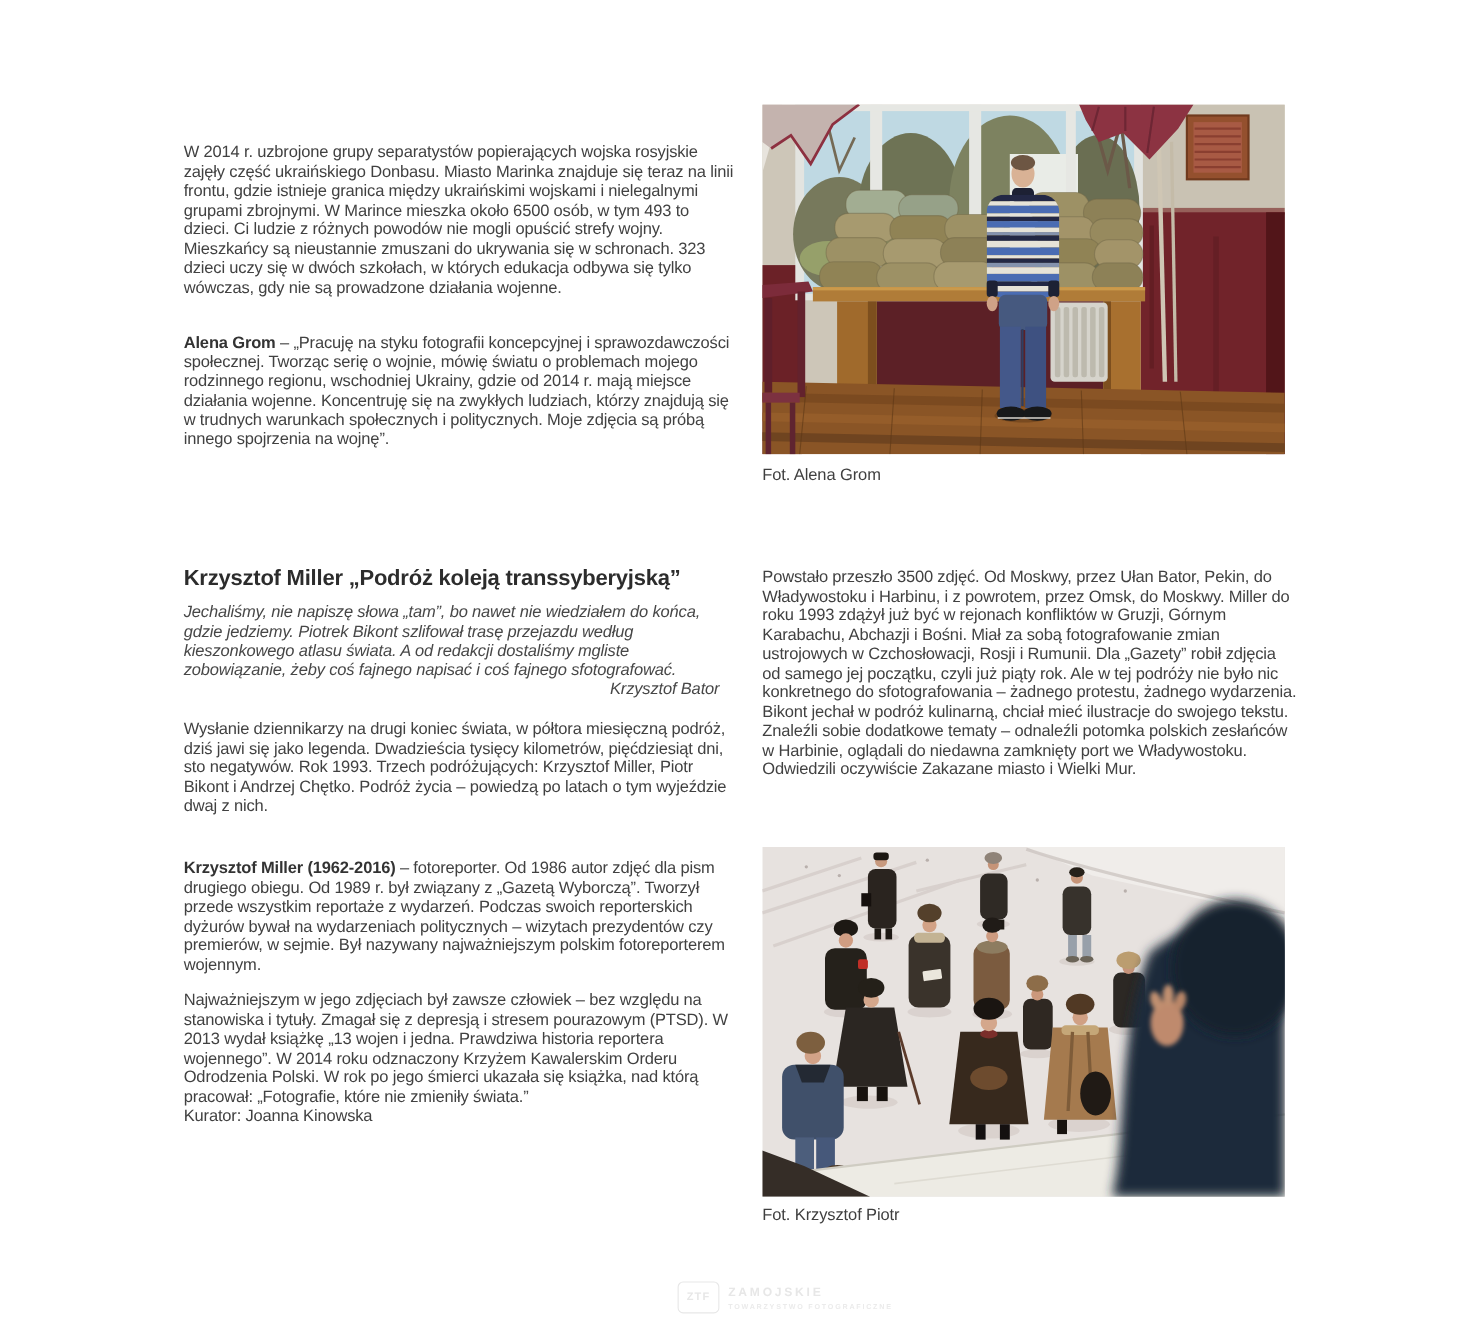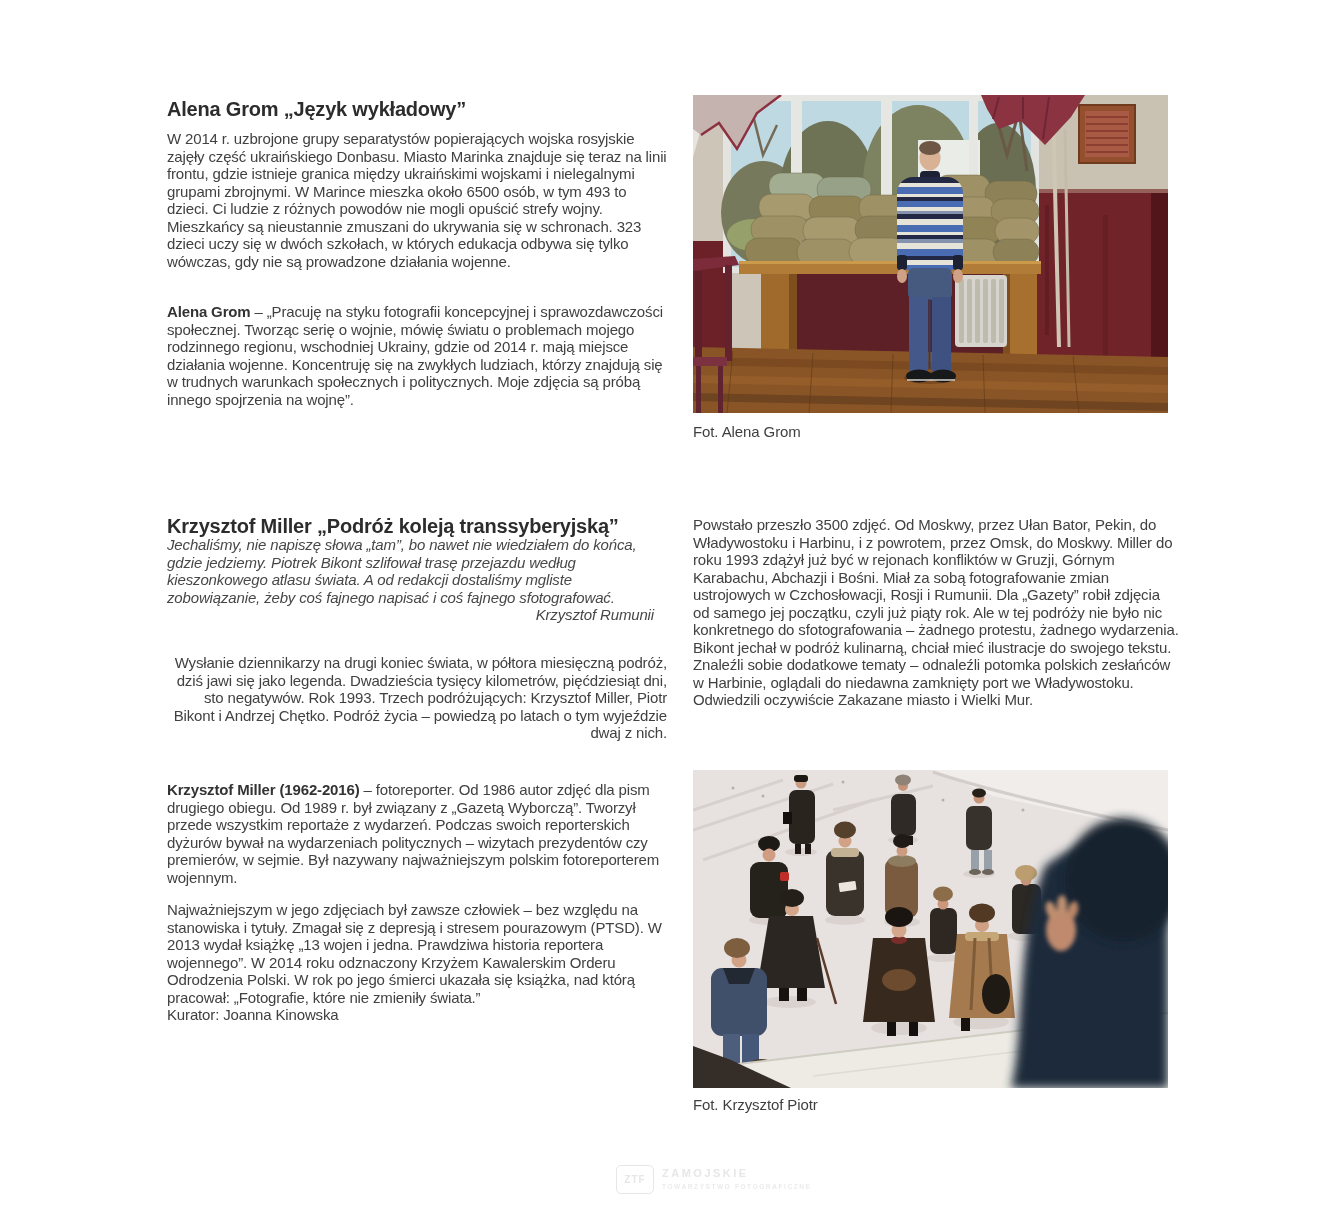--- a/index.html
+++ b/index.html
@@ -18,39 +18,38 @@
   .quote-text{font-style:italic;color:#474747;}
   .quote-attr{
     font-size:15px;line-height:17.5px;font-style:italic;color:#474747;
     text-align:right;letter-spacing:-0.15px;
   }
   .photo{display:block;}
   .caption{
     font-size:15px;line-height:18px;color:#3f3f3f;text-align:left;letter-spacing:-0.1px;
   }
   
-  .logo{display:flex;align-items:flex-start;gap:8px;color:#e7e7e7;}
+  .logo{display:flex;align-items:center;gap:8px;color:#e7e7e7;}
   .logo-box{
     width:36px;height:27px;border:1.6px solid #e7e7e7;border-radius:5px;
     display:flex;align-items:center;justify-content:center;
     font-size:10px;font-weight:700;letter-spacing:1px;color:#e7e7e7;
   }
   .logo-name{
     font-size:11px;font-weight:700;letter-spacing:2.5px;line-height:16px;color:#e7e7e7;
   }
   .logo-sub{
     font-size:6.5px;font-weight:700;letter-spacing:1.6px;line-height:8px;color:#ebebeb;margin-top:2px;
   }
 </style>
 </head>
 <body>
 
 <div class="page">
 
-  <h2 class="abs sec-title" style="left:167px;top:98px;width:520px;">Alena Grom „Język wykładowy”</h2>
 
   <p class="abs body-text" style="left:167px;top:130px;width:500px;">W 2014 r. uzbrojone grupy separatystów popierających wojska rosyjskie zajęły część ukraińskiego Donbasu. Miasto Marinka znajduje się teraz na linii frontu, gdzie istnieje granica między ukraińskimi wojskami i nielegalnymi grupami zbrojnymi. W Marince mieszka około 6500 osób, w tym 493 to dzieci. Ci ludzie z różnych powodów nie mogli opuścić strefy wojny. Mieszkańcy są nieustannie zmuszani do ukrywania się w schronach. 323 dzieci uczy się w dwóch szkołach, w których edukacja odbywa się tylko wówczas, gdy nie są prowadzone działania wojenne.</p>
 
   <p class="abs body-text" style="left:167px;top:303px;width:500px;"><strong>Alena Grom</strong><span> – „Pracuję na styku fotografii koncepcyjnej i sprawozdawczości społecznej. Tworząc serię o wojnie, mówię światu o problemach mojego rodzinnego regionu, wschodniej Ukrainy, gdzie od 2014 r. mają miejsce działania wojenne. Koncentruję się na zwykłych ludziach, którzy znajdują się w trudnych warunkach społecznych i politycznych. Moje zdjęcia są próbą innego spojrzenia na wojnę”.</span></p>
 
   <svg class="abs photo" style="left:693px;top:95px;" width="475" height="318" viewBox="0 0 475 318" role="img">
 
     <rect x="0" y="0" width="475" height="318" fill="#cdc6b8"></rect>
     <rect x="344" y="0" width="131" height="98" fill="#c9c2b3"></rect>
     <rect x="344" y="94" width="131" height="6" fill="#96605a"></rect>
@@ -196,26 +195,26 @@
     <polygon points="0,0 88,0 64,18 44,54 26,28 8,40 0,34" fill="#c4b3ae"></polygon>
     <path d="M88,0 L64,18 L44,54 L26,28 L8,40" stroke="#8d3040" stroke-width="2.5" fill="none"></path>
     <polygon points="288,0 392,0 378,22 352,50 328,26 306,34 294,14" fill="#8c3342"></polygon>
     <path d="M306,2 L300,24 M330,2 L330,24 M356,2 L350,44" stroke="#6d2634" stroke-width="2" fill="none"></path>
   </svg>
 
   <div class="abs caption" style="left:693px;top:423px;width:475px;">Fot. Alena Grom</div>
 
   <h2 class="abs sec-title" style="left:167px;top:515px;width:520px;">Krzysztof Miller „Podróż koleją transsyberyjską”</h2>
 
-  <div class="abs" style="left:167px;top:536px;width:487px;">
+  <div class="abs" style="left:167px;top:548px;width:487px;">
     <p class="body-text quote-text" style="margin:0;">Jechaliśmy, nie napiszę słowa „tam”, bo nawet nie wiedziałem do końca, gdzie jedziemy. Piotrek Bikont szlifował trasę przejazdu według kieszonkowego atlasu świata. A od redakcji dostaliśmy mgliste zobowiązanie, żeby coś fajnego napisać i coś fajnego sfotografować.</p>
-    <div class="quote-attr">Krzysztof Rumunii</div>
+    <div class="quote-attr">Krzysztof Bator</div>
   </div>
 
-  <p class="abs body-text" style="left:167px;top:654px;width:500px;text-align:right;">Wysłanie dziennikarzy na drugi koniec świata, w półtora miesięczną podróż, dziś jawi się jako legenda. Dwadzieścia tysięcy kilometrów, pięćdziesiąt dni, sto negatywów. Rok 1993. Trzech podróżujących: Krzysztof Miller, Piotr Bikont i Andrzej Chętko. Podróż życia – powiedzą po latach o tym wyjeździe dwaj z nich.</p>
+  <p class="abs body-text" style="left:167px;top:654px;width:500px;">Wysłanie dziennikarzy na drugi koniec świata, w półtora miesięczną podróż, dziś jawi się jako legenda. Dwadzieścia tysięcy kilometrów, pięćdziesiąt dni, sto negatywów. Rok 1993. Trzech podróżujących: Krzysztof Miller, Piotr Bikont i Andrzej Chętko. Podróż życia – powiedzą po latach o tym wyjeździe dwaj z nich.</p>
 
   <p class="abs body-text" style="left:693px;top:516px;width:487px;">Powstało przeszło 3500 zdjęć. Od Moskwy, przez Ułan Bator, Pekin, do Władywostoku i Harbinu, i z powrotem, przez Omsk, do Moskwy. Miller do roku 1993 zdążył już być w rejonach konfliktów w Gruzji, Górnym Karabachu, Abchazji i Bośni. Miał za sobą fotografowanie zmian ustrojowych w Czchosłowacji, Rosji i Rumunii. Dla „Gazety” robił zdjęcia od samego jej początku, czyli już piąty rok. Ale w tej podróży nie było nic konkretnego do sfotografowania – żadnego protestu, żadnego wydarzenia. Bikont jechał w podróż kulinarną, chciał mieć ilustracje do swojego tekstu. Znaleźli sobie dodatkowe tematy – odnaleźli potomka polskich zesłańców w Harbinie, oglądali do niedawna zamknięty port we Władywostoku. Odwiedzili oczywiście Zakazane miasto i Wielki Mur.</p>
 
   <p class="abs body-text" style="left:167px;top:781px;width:500px;"><strong>Krzysztof Miller (1962-2016)</strong><span> – fotoreporter. Od 1986 autor zdjęć dla pism drugiego obiegu. Od 1989 r. był związany z „Gazetą Wyborczą”. Tworzył przede wszystkim reportaże z wydarzeń. Podczas swoich reporterskich dyżurów bywał na wydarzeniach politycznych – wizytach prezydentów czy premierów, w sejmie. Był nazywany najważniejszym polskim fotoreporterem wojennym.</span></p>
 
   <p class="abs body-text" style="left:167px;top:901px;width:500px;"><span>Najważniejszym w jego zdjęciach był zawsze człowiek – bez względu na stanowiska i tytuły. Zmagał się z depresją i stresem pourazowym (PTSD). W 2013 wydał książkę „13 wojen i jedna. Prawdziwa historia reportera wojennego”. W 2014 roku odznaczony Krzyżem Kawalerskim Orderu Odrodzenia Polski. W rok po jego śmierci ukazała się książka, nad którą pracował: „Fotografie, które nie zmieniły świata.”</span><br><span>Kurator: Joanna Kinowska</span></p>
 
   <svg class="abs photo" style="left:693px;top:770px;" width="475" height="318" viewBox="0 0 475 318" role="img">
     <defs>
       <filter id="blur5" x="-20%" y="-20%" width="140%" height="140%">

